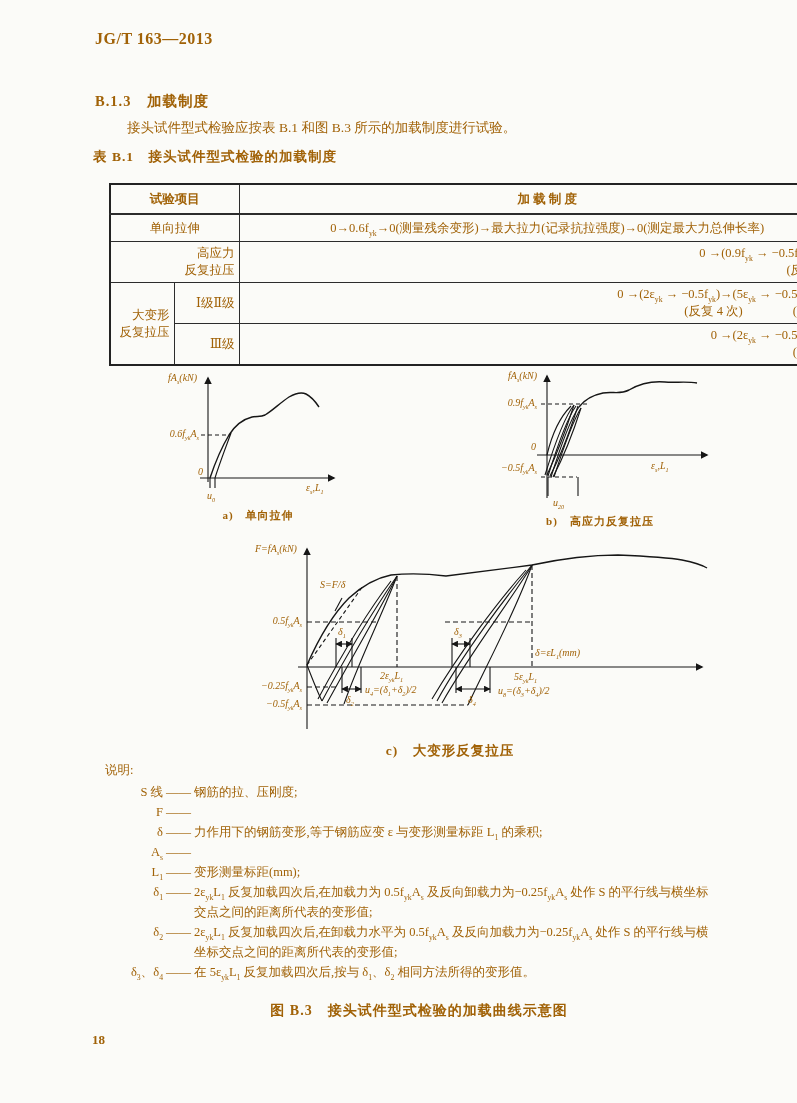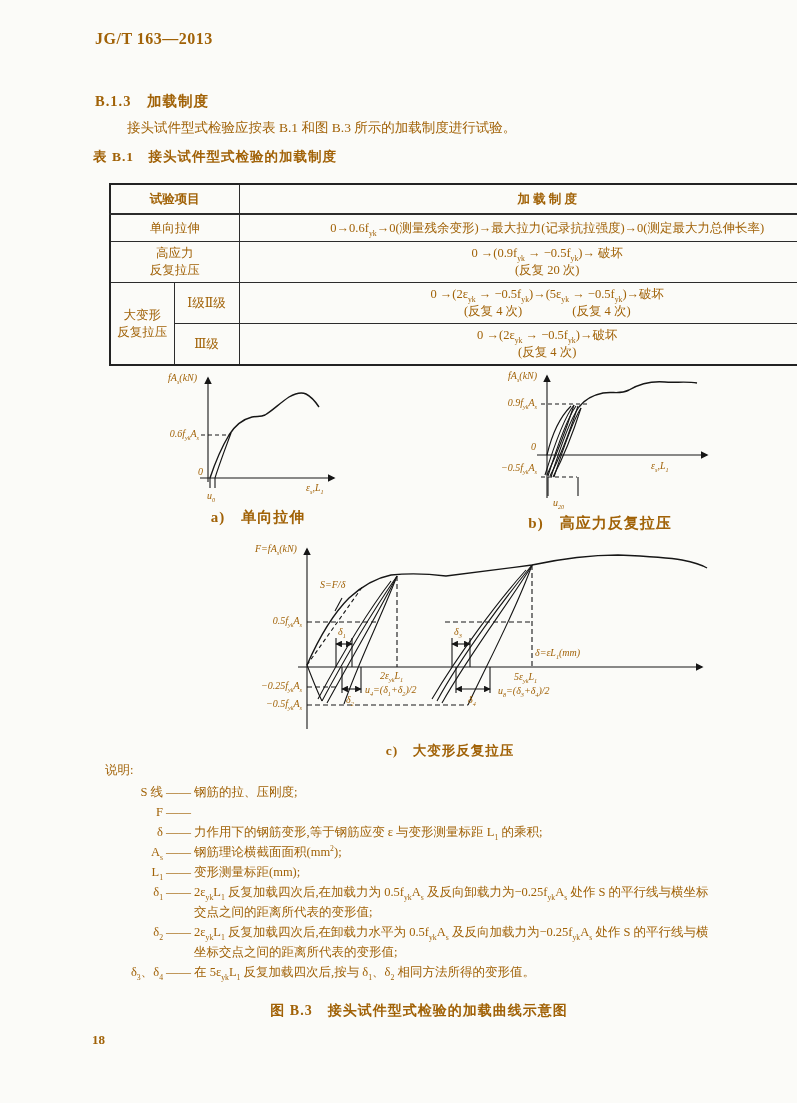--- a/index.html
+++ b/index.html
@@ -24,26 +24,26 @@
     margin-left:16px;
   }
   table.protocol td{
     border:1px solid #2c2c2c;text-align:center;vertical-align:middle;
     padding:2px 4px;white-space:pre-line;line-height:17px;
   }
   table.protocol{border:2px solid #232323;}
   table.protocol tr.hdr td{border-bottom-width:2px;font-weight:bold;}
   tr.hdr td{height:24px;}
   tr.r1 td{height:22px;}
-  tr.r2 td,tr.r3 td,tr.r4 td{height:36px;}
+  tr.r2 td,tr.r3 td,tr.r4 td{height:36px;text-align:right;}
 
   .fig{position:absolute;}
   .fig svg{position:absolute;left:0;top:0;}
   .flab{position:absolute;font-size:10px;font-style:italic;white-space:nowrap;line-height:11px;}
-  .fig-caption{position:absolute;text-align:center;font-size:15px;font-weight:bold;letter-spacing:1px;}
+  .fig-caption{position:absolute;text-align:center;font-size:11px;font-weight:bold;letter-spacing:1px;}
 
   .legend{position:absolute;left:105px;top:760px;width:614px;font-size:12.5px;line-height:20px;}
   .leg-title{margin-bottom:2px;}
   .leg-row{display:flex;align-items:flex-start;}
   .leg-term{min-width:58px;text-align:right;white-space:nowrap;}
   .leg-dash{padding:0 3px;white-space:nowrap;}
   .leg-def{flex:1;}
 
   .b3-caption{left:93px;top:1002px;width:652px;text-align:center;font-size:14px;font-weight:bold;letter-spacing:1px;}
   .page-num{left:92px;top:1032px;font-size:13px;font-weight:bold;}
@@ -240,21 +240,20 @@
       <span class="leg-dash">——</span>
     </div>
     <div class="leg-row">
       <span class="leg-term">δ</span>
       <span class="leg-dash">——</span>
       <span class="leg-def">力作用下的钢筋变形,等于钢筋应变 ε 与变形测量标距 L<sub>1</sub> 的乘积;</span>
     </div>
     <div class="leg-row">
       <span class="leg-term">A<sub>s</sub></span>
       <span class="leg-dash">——</span>
-      <span class="leg-def">钢筋理论横截面面积(mm<sup>2</sup>);</span>
     </div>
     <div class="leg-row">
       <span class="leg-term">L<sub>1</sub></span>
       <span class="leg-dash">——</span>
       <span class="leg-def">变形测量标距(mm);</span>
     </div>
     <div class="leg-row">
       <span class="leg-term">δ<sub>1</sub></span>
       <span class="leg-dash">——</span>
       <span class="leg-def">2ε<sub>yk</sub>L<sub>1</sub> 反复加载四次后,在加载力为 0.5f<sub>yk</sub>A<sub>s</sub> 及反向卸载力为−0.25f<sub>yk</sub>A<sub>s</sub> 处作 S 的平行线与横坐标交点之间的距离所代表的变形值;</span>

